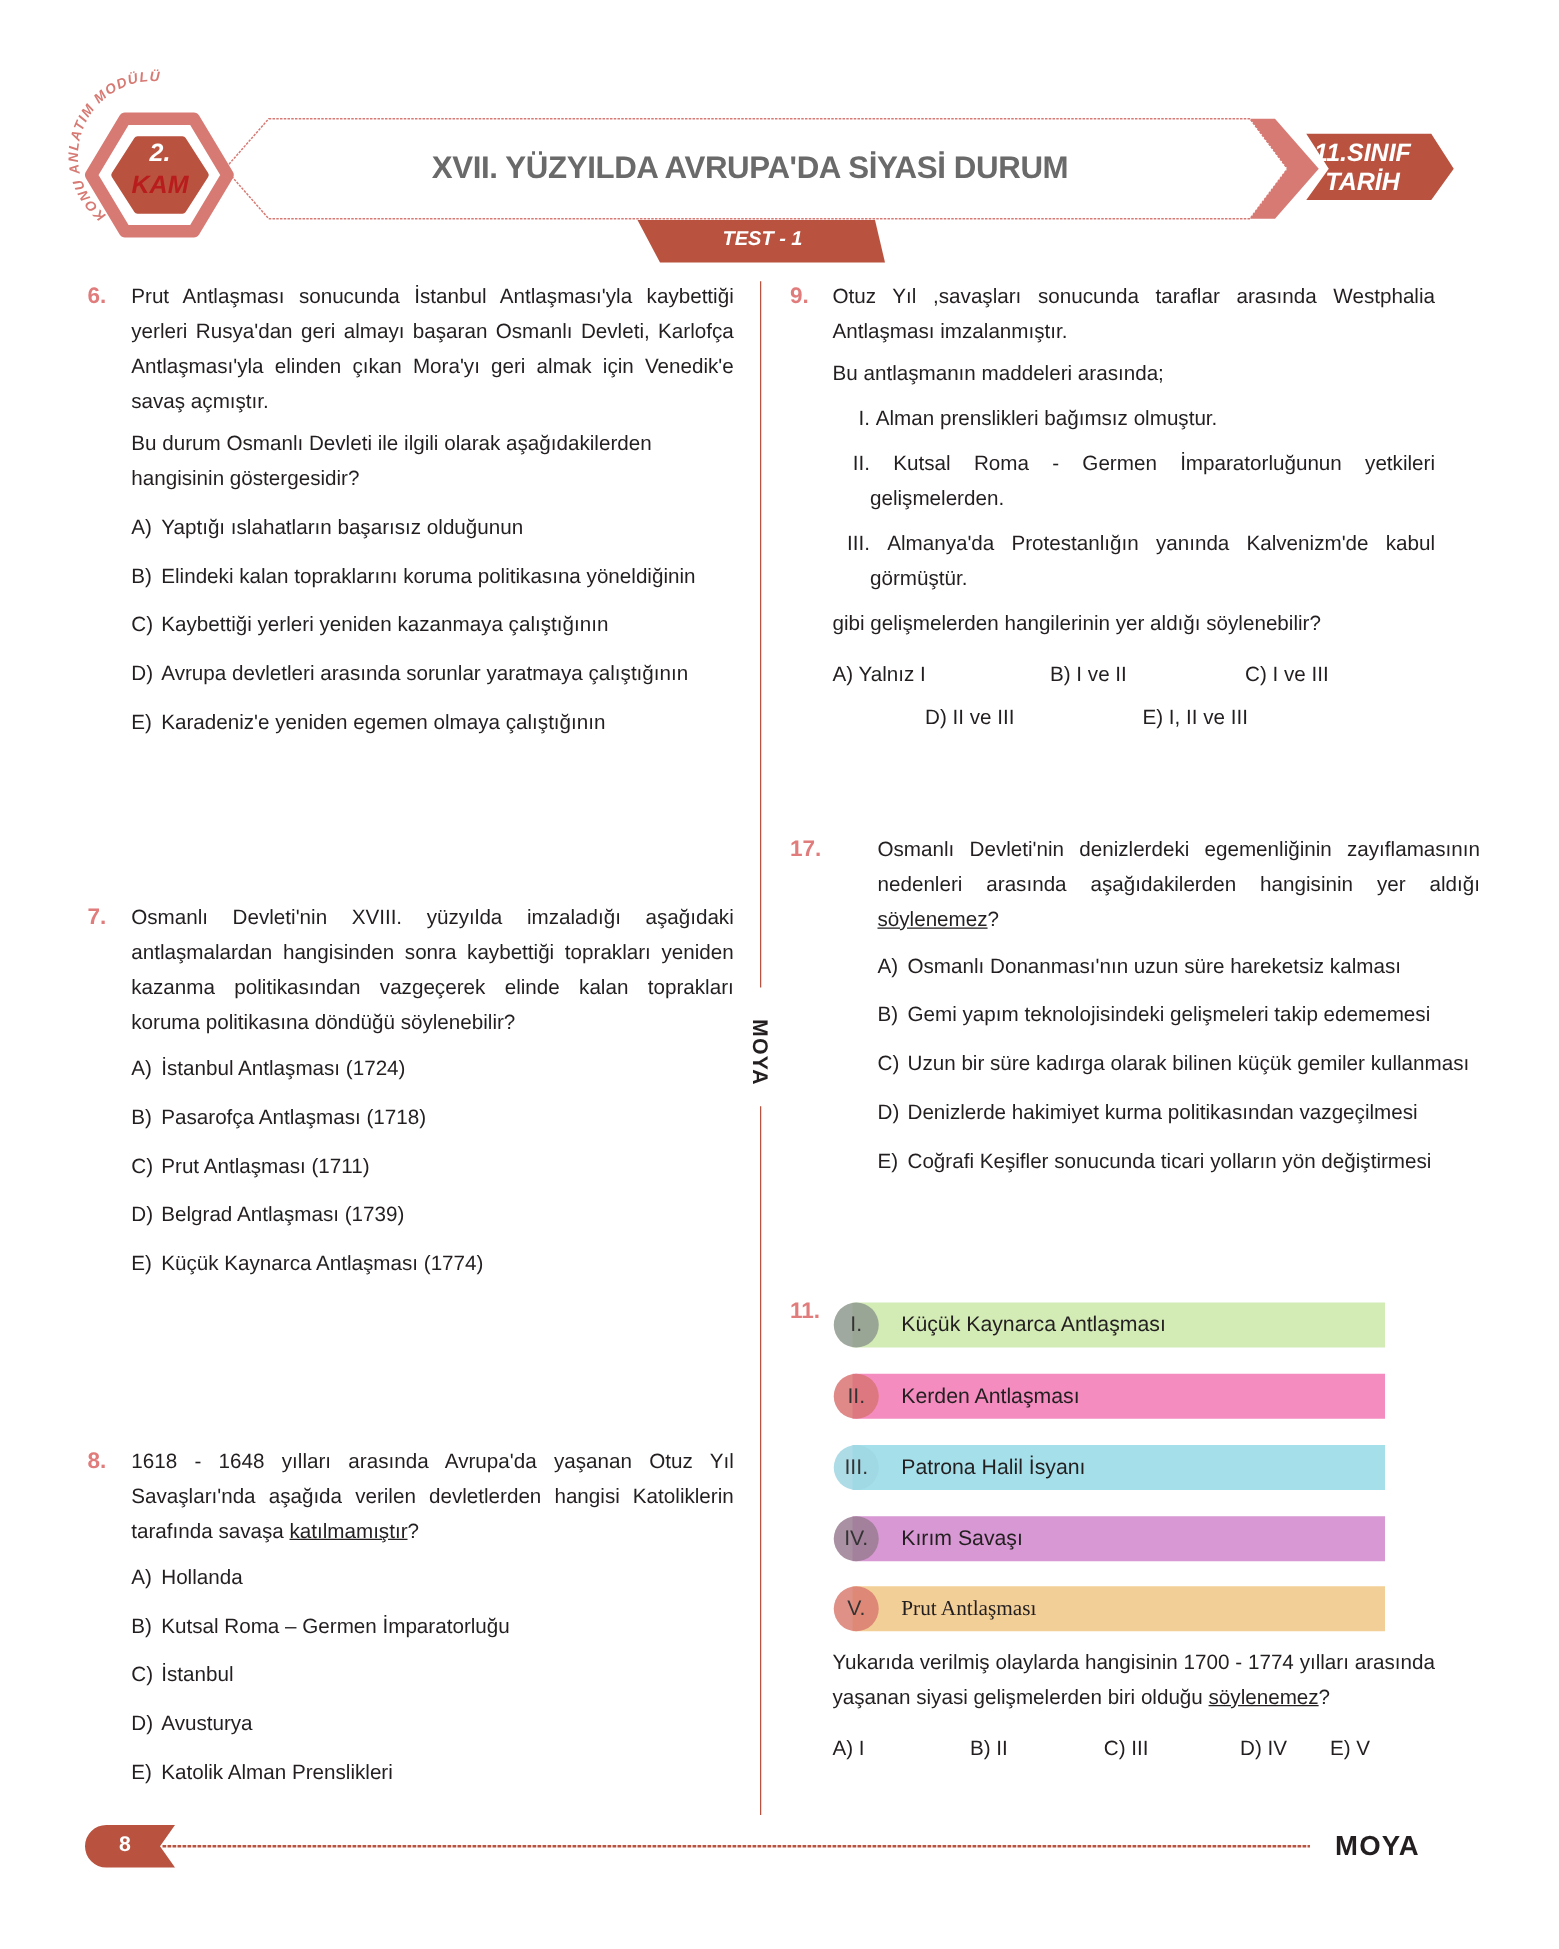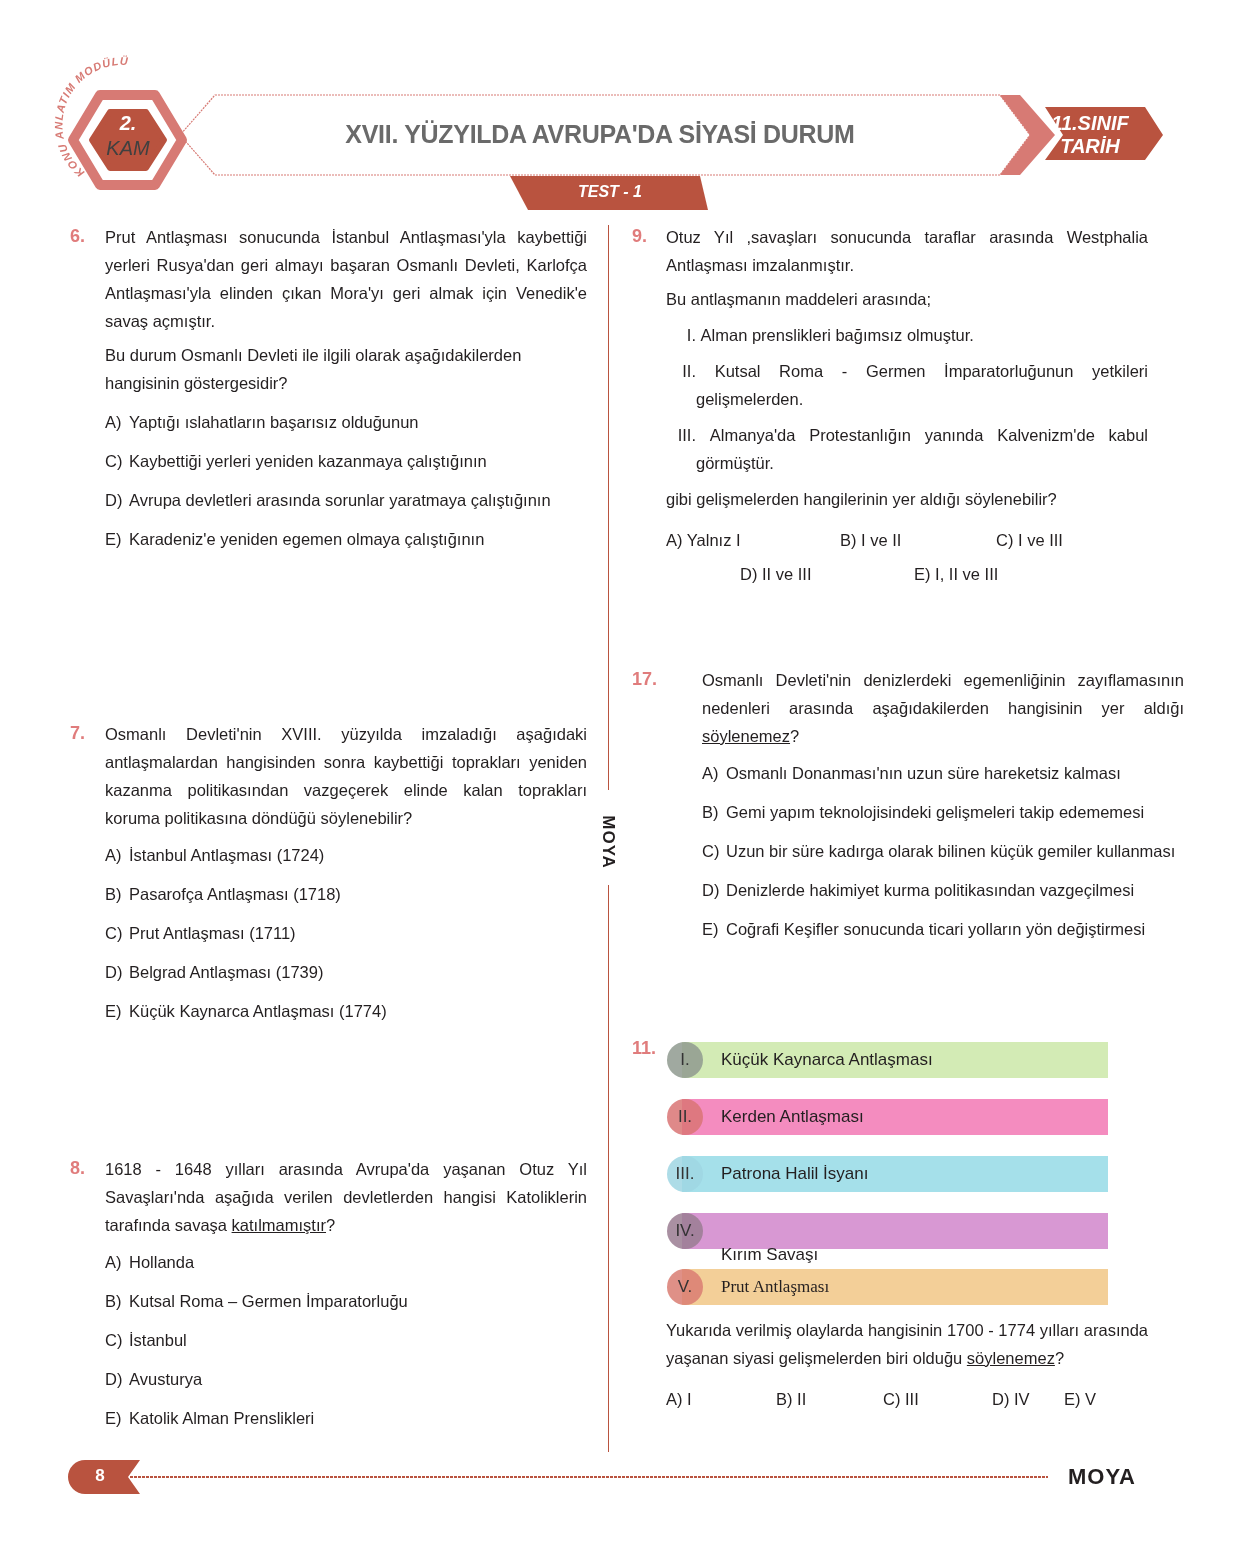--- a/index.html
+++ b/index.html
@@ -2,21 +2,21 @@
 <html><head>
 <meta charset="utf-8">
 <style>
   html,body{margin:0;padding:0;background:#fff;}
   body{width:1247px;height:1559px;position:relative;overflow:hidden;font-family:"Liberation Sans",sans-serif;color:#231f20;}
   .abs{position:absolute;}
   
   .hdr-svg{position:absolute;left:0;top:0;}
   .page-title{position:absolute;left:200px;top:120px;width:800px;text-align:center;font-size:25px;font-weight:bold;color:#6a6a6a;letter-spacing:-0.3px;}
   .kam-num{position:absolute;left:106px;top:112px;width:44px;text-align:center;color:#fff;font-weight:bold;font-style:italic;font-size:20px;}
-  .kam-lbl{position:absolute;left:100px;top:137px;width:56px;text-align:center;color:#404040;font-weight:normal;font-style:italic;font-size:20px;}
+  .kam-lbl{position:absolute;left:100px;top:137px;width:56px;text-align:center;color:#b91c1c;font-weight:bold;font-style:italic;font-size:20px;}
   .arc-txt{font-weight:bold;font-style:italic;font-size:11px;fill:#d77a74;letter-spacing:1px;}
   .grade{position:absolute;left:1040px;top:112px;width:100px;text-align:center;color:#fff;font-weight:bold;font-style:italic;font-size:20px;line-height:23px;}
   .test-lbl{position:absolute;left:560px;top:183px;width:100px;text-align:center;color:#fff;font-weight:bold;font-style:italic;font-size:16px;}
   
   .divider-top{position:absolute;left:608px;top:225px;width:1px;height:565px;background:#b9533f;}
   .divider-bot{position:absolute;left:608px;top:885px;width:1px;height:567px;background:#b9533f;}
   .side-logo{position:absolute;left:589px;top:820px;width:40px;height:50px;}
   .q{position:absolute;font-size:16.5px;line-height:28px;}
   .qnum{position:absolute;color:#e07c7c;font-weight:bold;font-size:18px;}
   .stem{text-align:justify;}
@@ -71,20 +71,21 @@
 <div class="side-logo">
   <div style="transform:rotate(90deg);transform-origin:center;position:absolute;left:-8px;top:12px;font-weight:bold;font-size:17px;letter-spacing:1px;">MOYA</div>
 </div>
 
 <div class="qnum" style="left:70px;top:226px;">6.</div>
 <div class="q" style="left:105px;top:223px;width:482px;">
   <div class="stem">Prut Antlaşması sonucunda İstanbul Antlaşması'yla kaybettiği yerleri Rusya'dan geri almayı başaran Osmanlı Devleti, Karlofça Antlaşması'yla elinden çıkan Mora'yı geri almak için Venedik'e savaş açmıştır.</div>
   <div class="bold" style="margin-top:6px;">Bu durum Osmanlı Devleti ile ilgili olarak aşağıdakilerden hangisinin göstergesidir?</div>
   <div style="margin-top:6px;">
     <div class="opt"><span class="l">A)</span><span>Yaptığı ıslahatların başarısız olduğunun</span></div>
+    <div class="opt"><span class="l">B)</span><span>Elindeki kalan topraklarını koruma politikasına yöneldiğinin</span></div>
     <div class="opt"><span class="l">C)</span><span>Kaybettiği yerleri yeniden kazanmaya çalıştığının</span></div>
     <div class="opt"><span class="l">D)</span><span>Avrupa devletleri arasında sorunlar yaratmaya çalıştığının</span></div>
     <div class="opt"><span class="l">E)</span><span>Karadeniz'e yeniden egemen olmaya çalıştığının</span></div>
   </div>
 </div>
 
 <div class="qnum" style="left:70px;top:723px;">7.</div>
 <div class="q" style="left:105px;top:720px;width:482px;">
   <div class="stem bold">Osmanlı Devleti'nin XVIII. yüzyılda imzaladığı aşağıdaki antlaşmalardan hangisinden sonra kaybettiği toprakları yeniden kazanma politikasından vazgeçerek elinde kalan toprakları koruma politikasına döndüğü söylenebilir?</div>
   <div style="margin-top:4px;">
@@ -149,21 +150,21 @@
     <div class="bar-circle" style="top: 1099px; background: rgb(217, 116, 116); opacity: 0.85;"></div>
     <div class="bar-rom" style="top: 1107px;">II.</div>
     <div class="bar-txt" style="top: 1107px;">Kerden Antlaşması</div>
     <div class="bar" style="top: 1156px; background: rgb(165, 224, 234);"></div>
     <div class="bar-circle" style="top: 1156px; background: rgb(159, 214, 227); opacity: 0.85;"></div>
     <div class="bar-rom" style="top: 1164px;">III.</div>
     <div class="bar-txt" style="top: 1164px;">Patrona Halil İsyanı</div>
     <div class="bar" style="top: 1213px; background: rgb(216, 152, 211);"></div>
     <div class="bar-circle" style="top: 1213px; background: rgb(154, 125, 146); opacity: 0.85;"></div>
     <div class="bar-rom" style="top: 1221px;">IV.</div>
-    <div class="bar-txt" style="top: 1221px; margin-top: 24px;">Kırım Savaşı</div>
+    <div class="bar-txt" style="top: 1221px;">Kırım Savaşı</div>
     <div class="bar" style="top: 1269px; background: rgb(243, 207, 152);"></div>
     <div class="bar-circle" style="top: 1269px; background: rgb(217, 124, 114); opacity: 0.85;"></div>
     <div class="bar-rom" style="top: 1277px;">V.</div>
     <div class="bar-txt" style="top: 1277px; font-family: Liberation Serif, serif;">Prut Antlaşması</div>
   </div>
 <div class="q" style="left:666px;top:1316px;width:482px;">
   <div class="stem bold"><span>Yukarıda verilmiş olaylarda hangisinin 1700 - 1774 yılları arasında yaşanan siyasi gelişmelerden biri olduğu </span><span class="u">söylenemez</span><span>?</span></div>
   <div style="position:relative;height:40px;margin-top:8px;">
     <div class="opt abs" style="left:0;top:0;"><span>A)</span> <span>I</span></div>
     <div class="opt abs" style="left:110px;top:0;"><span>B)</span> <span>II</span></div>

